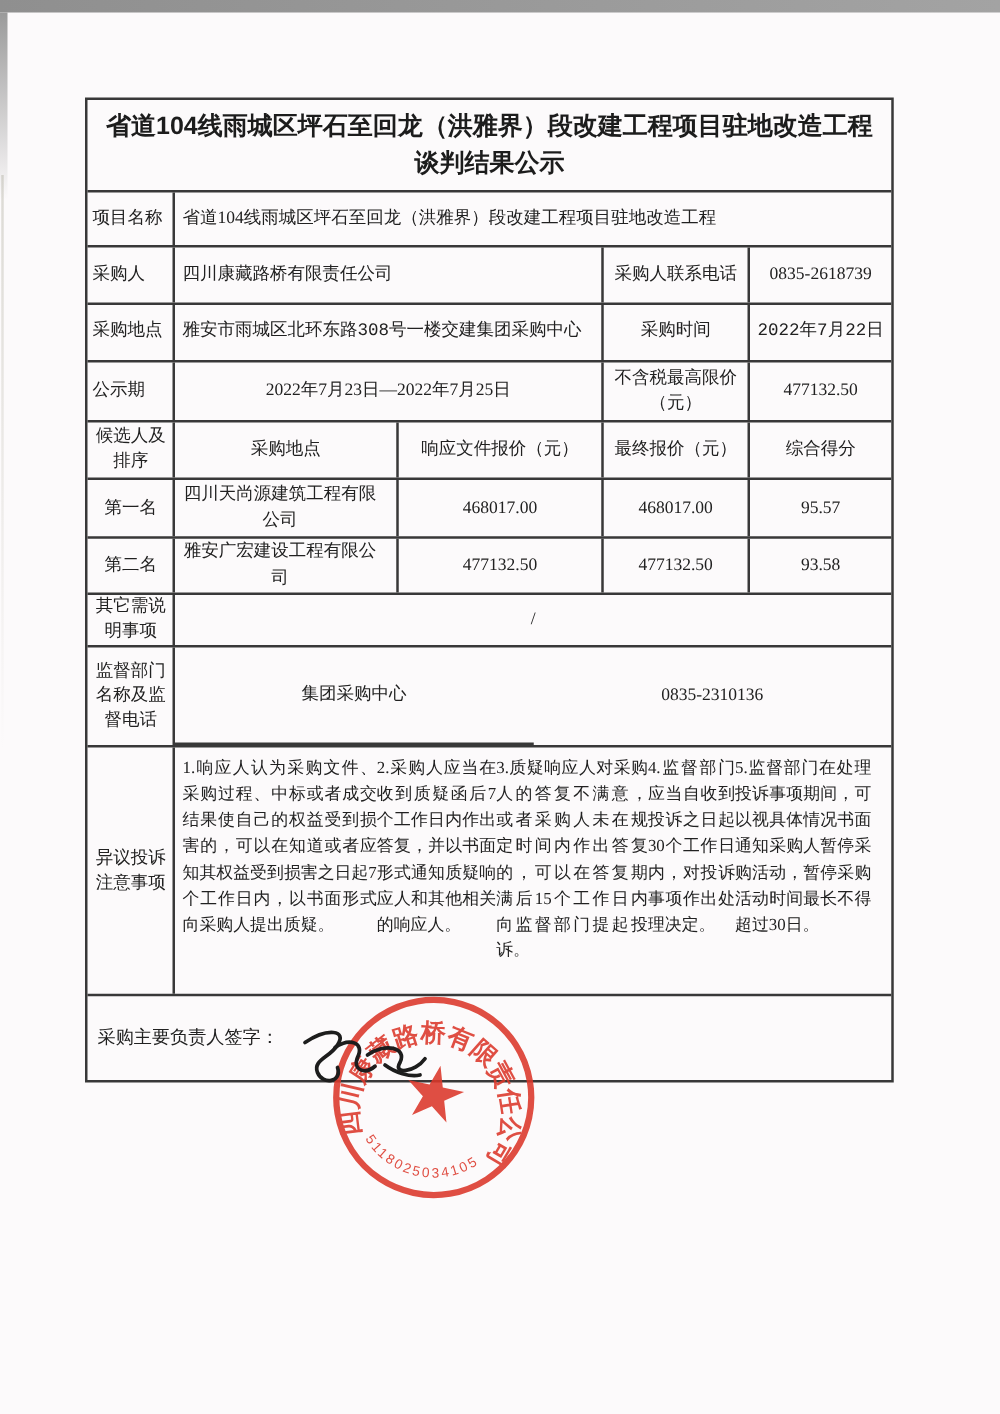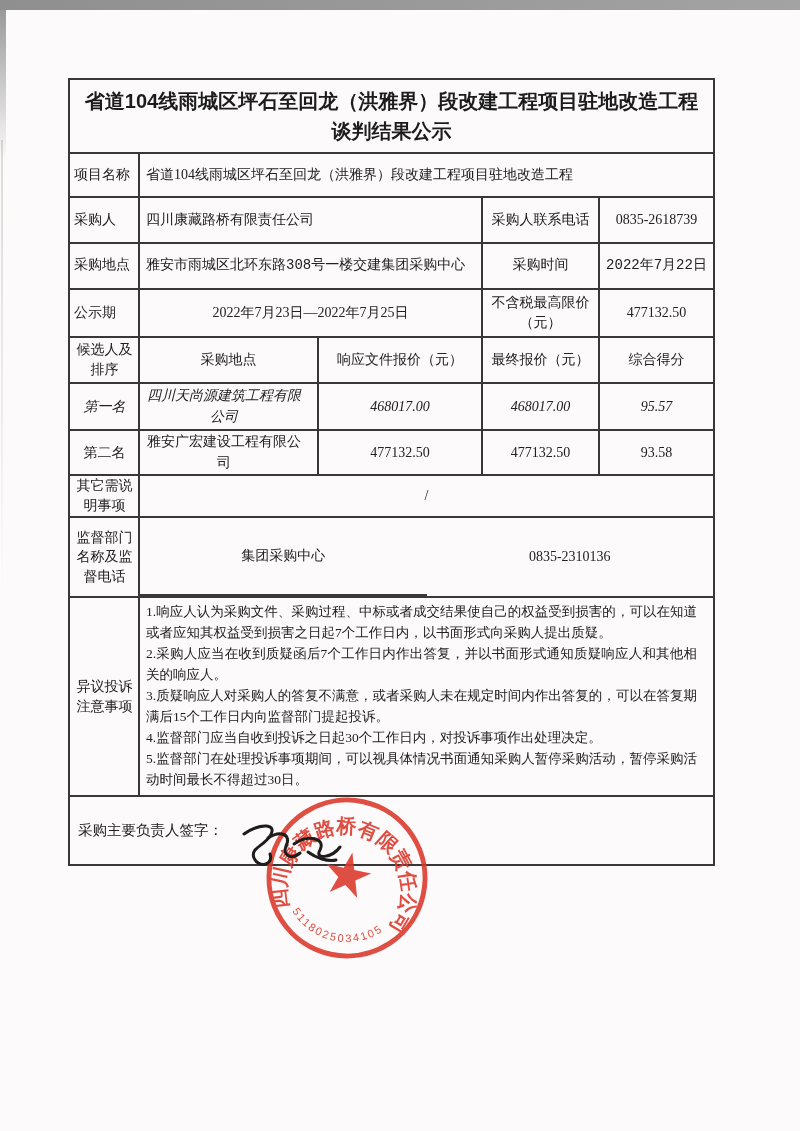--- a/index.html
+++ b/index.html
@@ -34,39 +34,39 @@
   .w-wide{ width:343px; }  
   .center{ justify-content:center; text-align:center; }
   .pad-l{ padding-left:6px; padding-right:6px; }
 
   .h-title{ height:74px; }
   .h-project{ height:44px; }
   .h-purchaser{ height:46px; }
   .h-location{ height:46px;font-family:Liberation Mono, monospace; }
   .h-publicity{ height:48px; }
   .h-candhead{ height:46px; }
-  .h-first{ height:47px;font-style:italic; }
+  .h-first{ height:47px; }
   .h-second{ height:45px; }
   .h-other{ height:42px; }
   .h-supervision{ height:80px; }
   .h-objection{ height:199px; }
   .h-signature{ height:67px; }
 
   .title-cell{
     flex:1; display:flex; align-items:center; justify-content:center;
     text-align:center; font-family:"Liberation Sans","DejaVu Sans",sans-serif;
     font-weight:bold; font-size:20px; line-height:1.5; padding:0 12px; color:#1c1c1c;
   }
   .name-cell{ padding:2px 14px 2px 5px; line-height:1.45; }
   .supervision-col{ flex:1; display:flex; }
   .supervision-col > div{ flex:1; display:flex; align-items:center; justify-content:center; }
   .supervision-col > div:first-child{ border-bottom:2px solid #383838; }
   .objection-body{
-    flex:1; padding:6px 16px 6px 6px; display:flex; flex-direction:column;
-    justify-content:center; align-self:stretch;
+    flex:1; padding:6px 16px 6px 6px; display:flex; flex-direction:row;
+    justify-content:space-between; align-self:stretch;
   }
   .objection-body p{ text-align:justify; line-height:1.55; font-size:13.5px; }
   .sig-row{ position:relative; }
   .sig-cell{ flex:1; display:flex; align-items:center; padding-left:8px; font-size:14.5px; }
 
   .signature-svg{ position:absolute; left:238px; top:818px; z-index:3; }
   .seal{ position:absolute; left:252px; top:783px; width:190px; height:190px; z-index:2;
     transform:rotate(12deg); opacity:0.88; }
 </style>
 </head>

